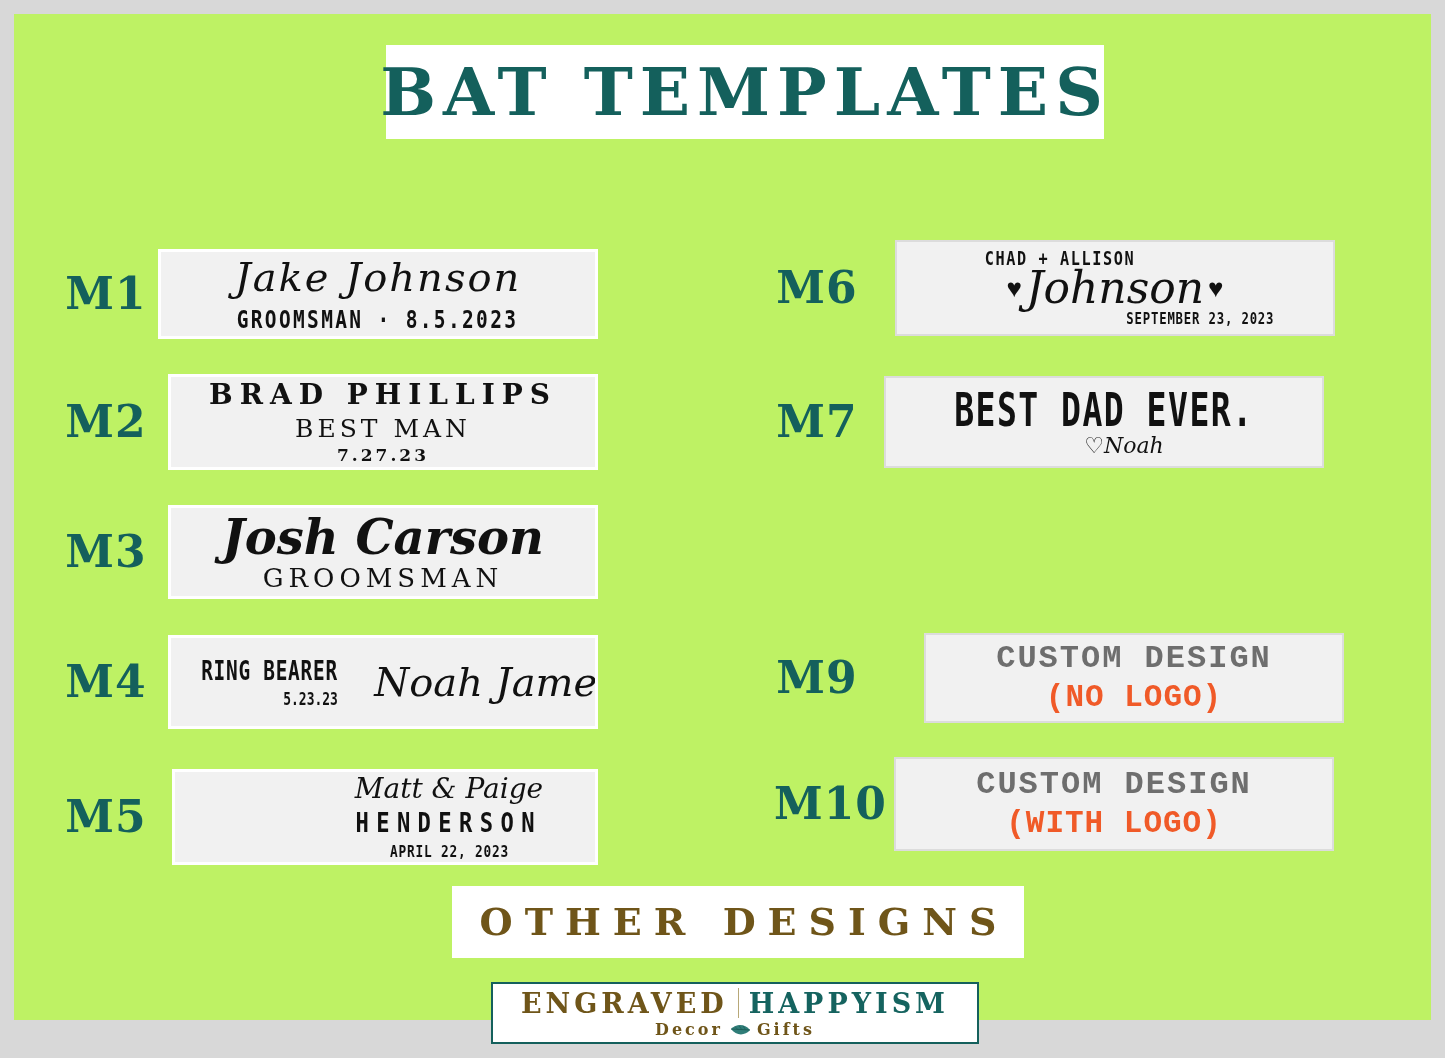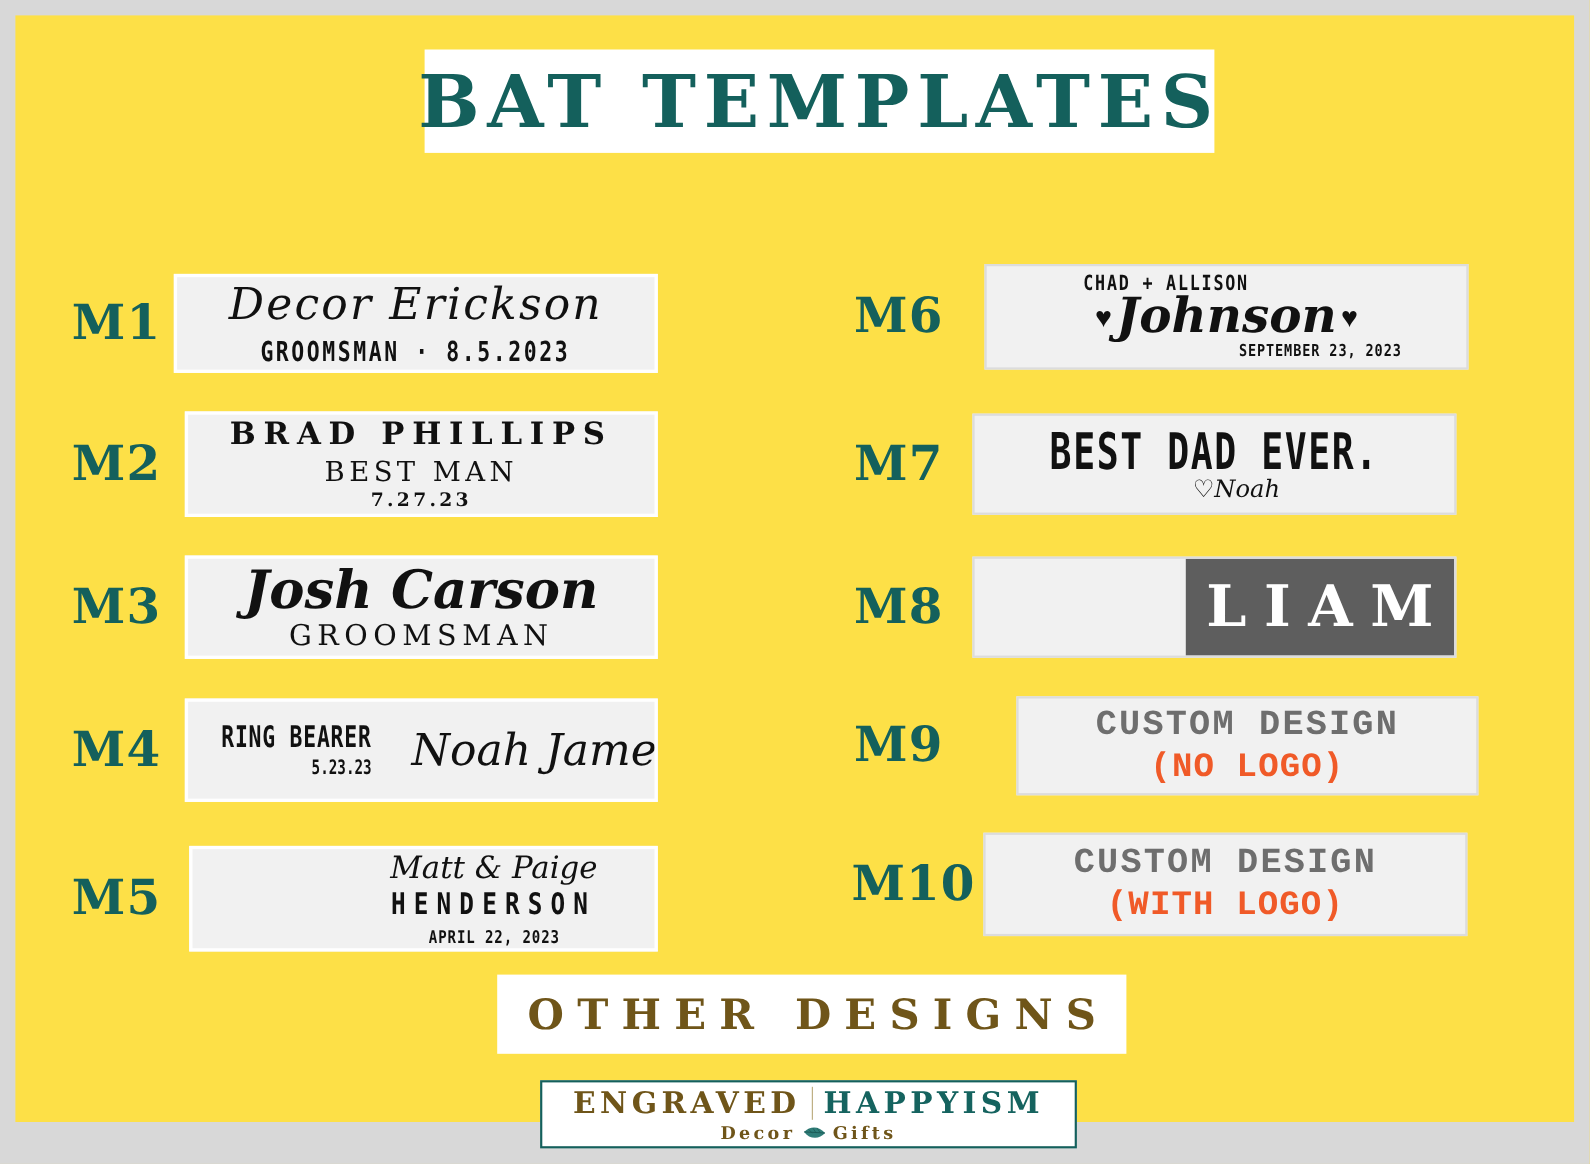--- a/index.html
+++ b/index.html
@@ -14,21 +14,21 @@
     font-family: "Liberation Sans", sans-serif;
     overflow: hidden;
   }
 
   #canvas {
     position: absolute;
     left: 14px;
     top: 14px;
     width: 1417px;
     height: 1006px;
-    background: #fde047;
+    background: #bef264;
   }
 
   
   #title-banner {
     position: absolute;
     left: 372px;
     top: 31px;
     width: 718px;
     height: 94px;
     background: #ffffff;
@@ -130,21 +130,21 @@
   #m5-names { font-size: 28px; text-align: center; }
   #m5-last  { font-size: 27px; letter-spacing: 9px; text-align: center; margin-top: 6px;
               transform: scaleX(0.82); }
   #m5-date  { font-size: 16px; letter-spacing: 1px; text-align: center; margin-top: 8px;
               transform: scaleX(0.8); }
 
   
   #m6-wrap  { align-items: center; }
   #m6-top   { font-size: 19px; letter-spacing: 2px; transform: scaleX(0.8); margin-left: -110px; }
   #m6-mid   { display: flex; align-items: center; justify-content: center; margin-top: -2px; }
-  #m6-name  { font-size: 44px; margin: 0 4px; font-weight: bold; }
+  #m6-name  { font-size: 44px; margin: 0 4px; }
   .heart    { color: #111; font-size: 26px; line-height: 1; }
   #m6-date  { font-size: 15px; letter-spacing: 1px; transform: scaleX(0.82);
               margin-top: 2px; margin-left: 170px; }
 
   
   #m7-wrap  { align-items: center; }
   #m7-main  { font-size: 46px; letter-spacing: 2px; transform: scaleX(0.72); }
   #m7-sub   { font-size: 22px; margin-top: 2px; margin-left: 40px; }
 
   
@@ -244,21 +244,21 @@
 <div id="canvas">
 
   <div id="title-banner">
     <div id="title-text">BAT TEMPLATES</div>
   </div>
 
   <div class="row" style="left:44px; top:222px; width:540px; height:116px;">
     <div class="mlabel" style="width:96px;">M1</div>
     <div class="card white-border" style="width:440px; height:90px; margin-left:4px;">
       <div class="card-inner" style="align-items:center;">
-        <div class="script" id="m1-name">Decor Erickson</div>
+        <div class="script" id="m1-name">Jake Johnson</div>
         <div class="cond" id="m1-sub">GROOMSMAN · 8.5.2023</div>
       </div>
     </div>
   </div>
 
   <div class="row" style="left:44px; top:352px; width:540px; height:112px;">
     <div class="mlabel" style="width:96px;">M2</div>
     <div class="card white-border" style="width:434px; height:96px; margin-left:14px;">
       <div class="card-inner" style="align-items:center;">
         <div class="serif" id="m2-name">BRAD PHILLIPS</div>
@@ -321,28 +321,20 @@
   <div class="row" style="left:750px; top:352px; width:580px; height:112px;">
     <div class="mlabel" style="width:106px;">M7</div>
     <div class="card gray-border" style="width:440px; height:92px; margin-left:14px;">
       <div class="card-inner" id="m7-wrap">
         <div class="cond" id="m7-main">BEST DAD EVER.</div>
         <div class="script" id="m7-sub">♡Noah</div>
       </div>
     </div>
   </div>
 
-  <div class="row" style="left:750px; top:482px; width:580px; height:112px;">
-    <div class="mlabel" style="width:106px;">M8</div>
-    <div class="card gray-border" style="width:440px; height:92px; margin-left:14px;">
-      <div id="m8-block">
-        <div id="m8-name">LIAM</div>
-      </div>
-    </div>
-  </div>
 
   <div class="row" style="left:750px; top:608px; width:580px; height:112px;gap:40px;">
     <div class="mlabel" style="width:106px;">M9</div>
     <div class="card gray-border" style="width:440px; height:90px; margin-left:14px;">
       <div class="card-inner custom-wrap">
         <div class="custom-top">CUSTOM DESIGN</div>
         <div class="custom-bot">(NO LOGO)</div>
       </div>
     </div>
   </div>

